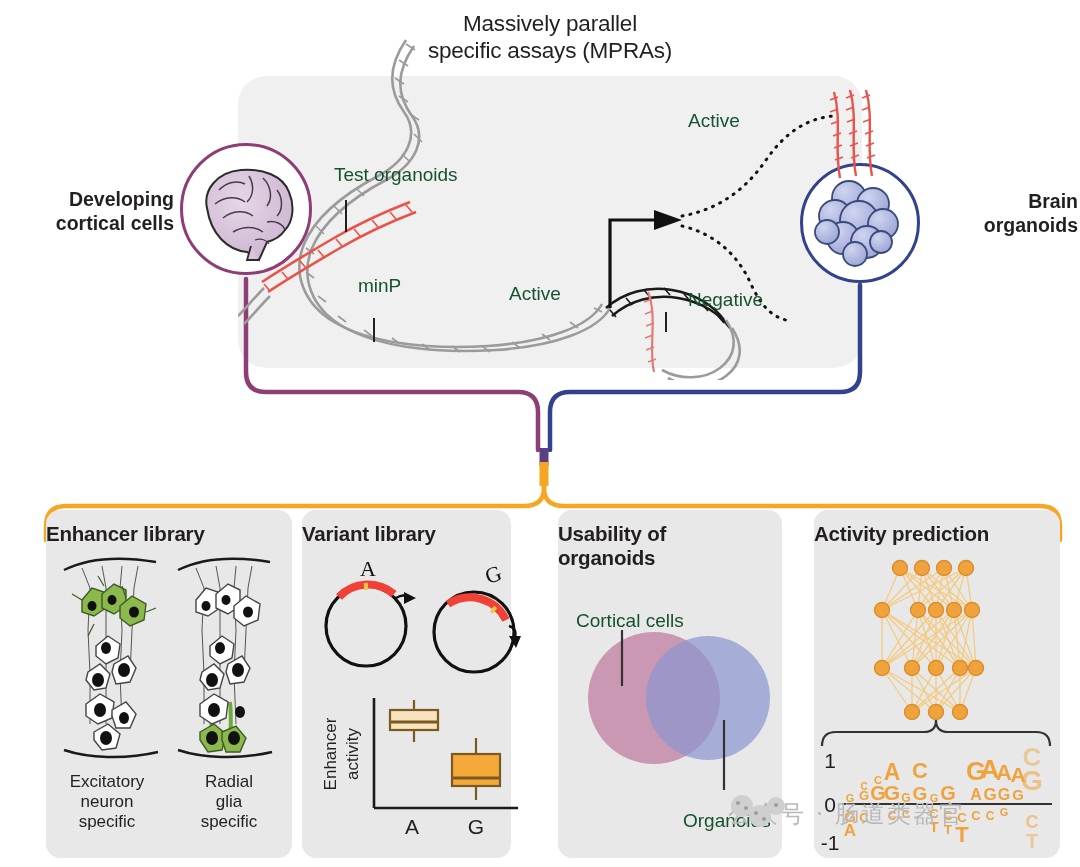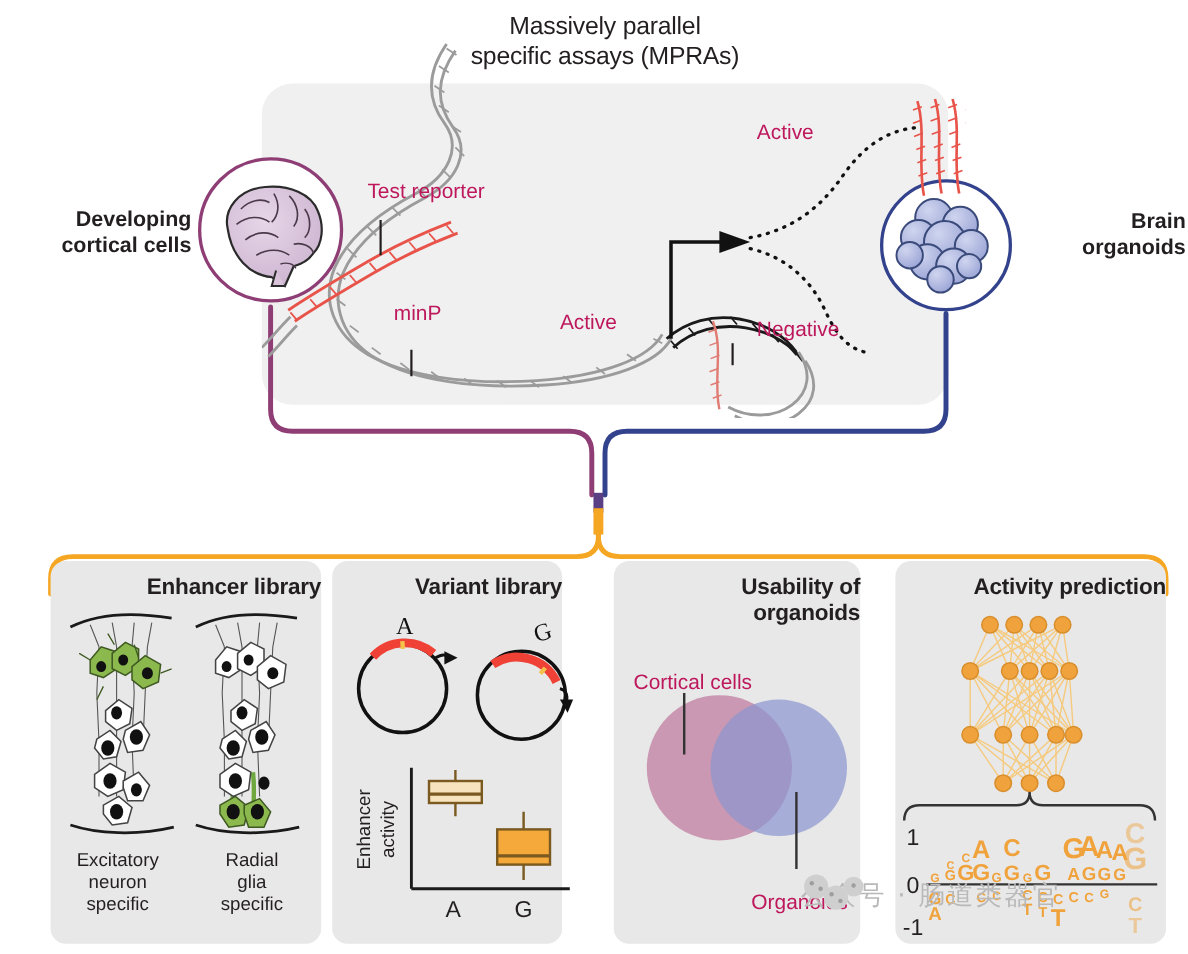--- a/index.html
+++ b/index.html
@@ -17,29 +17,29 @@
   .circ{position:absolute;border-radius:50%;background:#ffffff;box-sizing:border-box;}
   .circ-left{left:180px;top:143px;width:132px;height:132px;border:3.5px solid #8e3d75;}
   .circ-right{left:800px;top:163px;width:120px;height:120px;border:3.5px solid #33428c;}
 
   .lbl-left{position:absolute;left:18px;top:188px;width:156px;text-align:right;
             font-size:19.5px;font-weight:bold;line-height:1.22;}
   .lbl-right{position:absolute;left:938px;top:190px;width:140px;text-align:right;
              font-size:19.5px;font-weight:bold;line-height:1.22;}
 
   
-  .ann{position:absolute;font-size:19px;color:#be185d;white-space:nowrap;}
+  .ann{position:absolute;font-size:19px;color:#14532d;white-space:nowrap;}
 
   
   .panel{position:absolute;top:510px;height:348px;background:#e8e8e8;border-radius:14px;}
   .p1{left:46px;width:246px;}
   .p2{left:302px;width:209px;}
   .p3{left:558px;width:224px;}
   .p4{left:814px;width:246px;}
-  .ptitle{position:absolute;left:0;right:0;top:12px;text-align:right;
+  .ptitle{position:absolute;left:0;right:0;top:12px;text-align:left;
           font-size:20.5px;font-weight:bold;line-height:1.18;letter-spacing:-.2px;}
   .psub{position:absolute;font-size:17px;text-align:center;line-height:1.18;}
 
   .wm{position:absolute;left:728px;top:798px;font-size:24px;color:#b9b9b9;
       letter-spacing:2px;font-family:"DejaVu Sans",sans-serif;white-space:nowrap;}
   svg{display:block;}
   .abs{position:absolute;}
 </style>
 </head>
 <body>
@@ -262,21 +262,21 @@
         <line x1="410" y1="342" x2="418" y2="339"></line>
     </g>
 
     <g stroke="#231f20" stroke-width="2">
       <line x1="108" y1="180" x2="108" y2="212"></line>
       <line x1="136" y1="298" x2="136" y2="322"></line>
       <line x1="428" y1="292" x2="428" y2="312"></line>
     </g>
   </svg>
 
-  <div class="ann" style="left:334px;top:164px;font-weight:400;">Test reporter</div>
+  <div class="ann" style="left:334px;top:164px;font-weight:400;">Test organoids</div>
   <div class="ann" style="left:358px;top:275px;">minP</div>
   <div class="ann" style="left:509px;top:283px;">Active</div>
   <div class="ann" style="left:688px;top:110px;">Active</div>
   <div class="ann" style="left:688px;top:289px;">Negative</div>
 
   <div class="panel p1">
     <div class="ptitle">Enhancer library</div>
 
     <svg class="abs" style="left:8px;top:44px;" width="230" height="230">
       <g transform="translate(6,0)">

